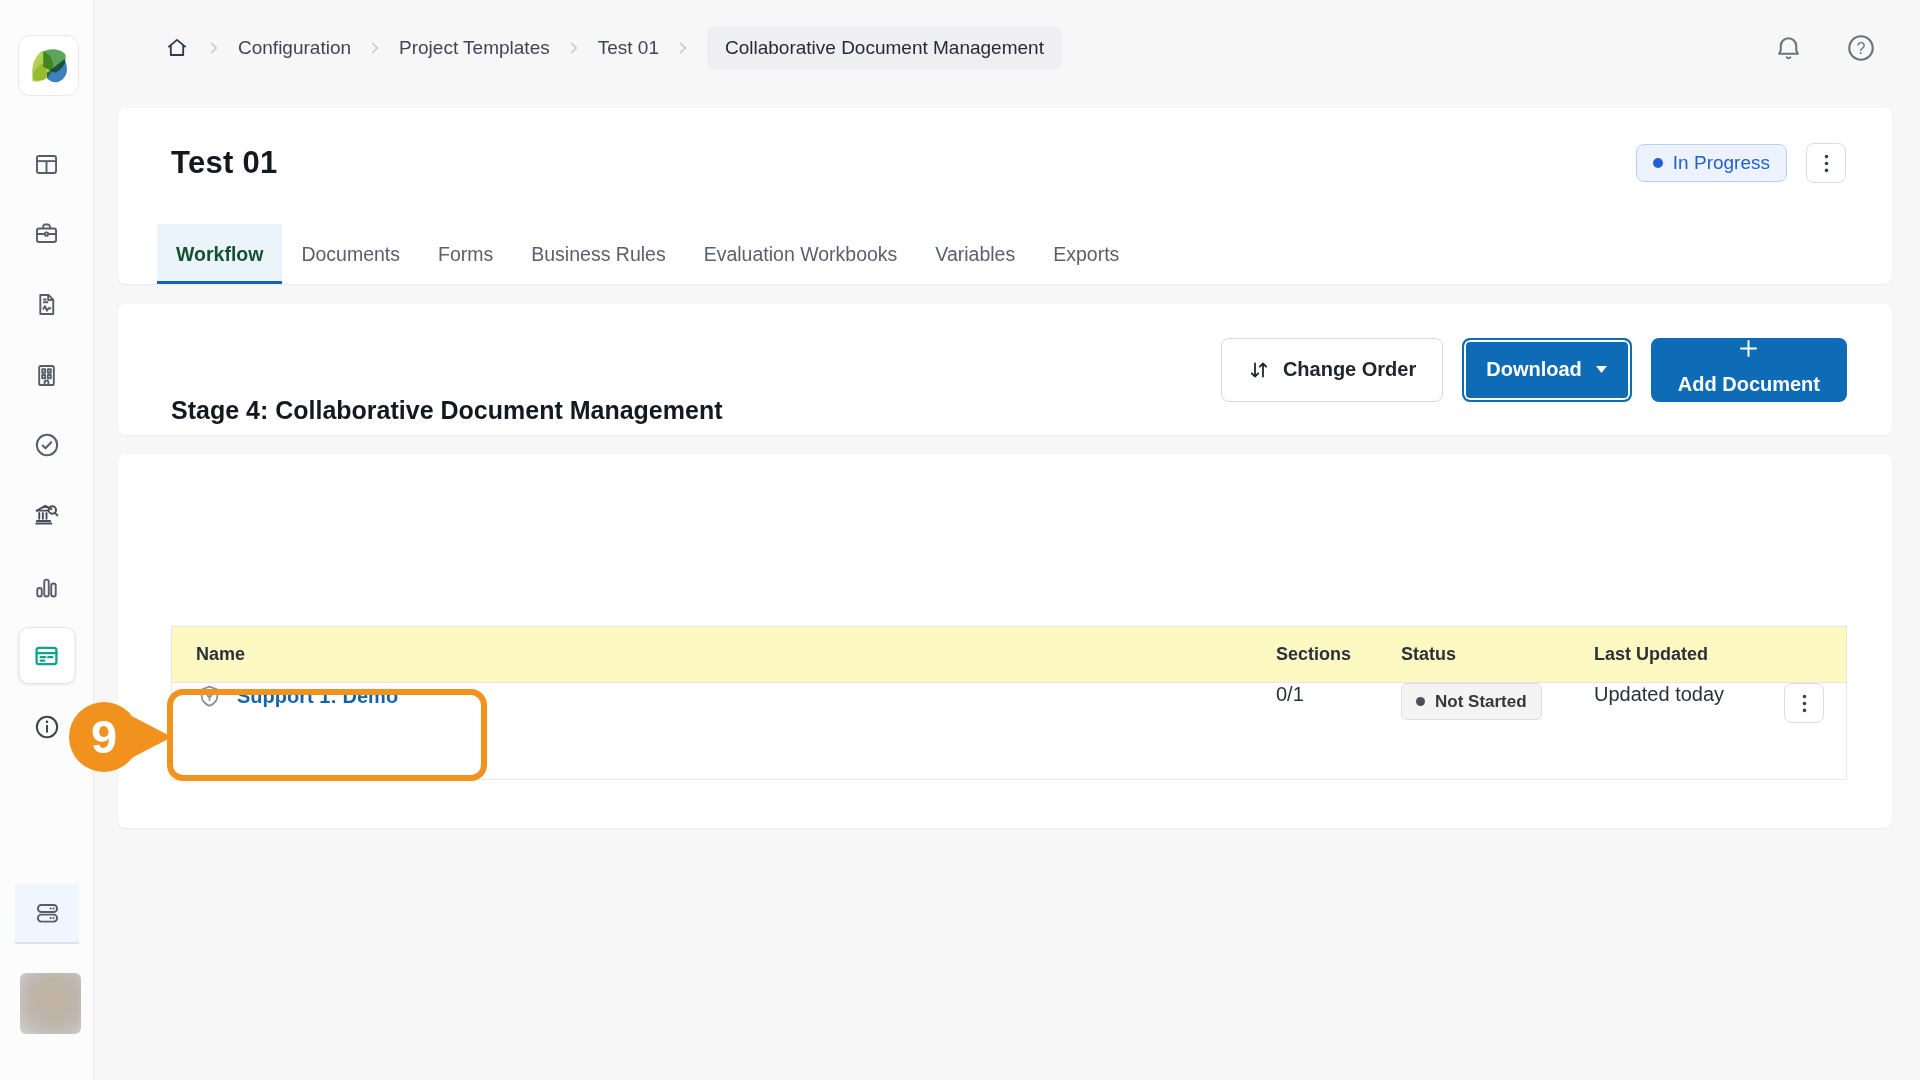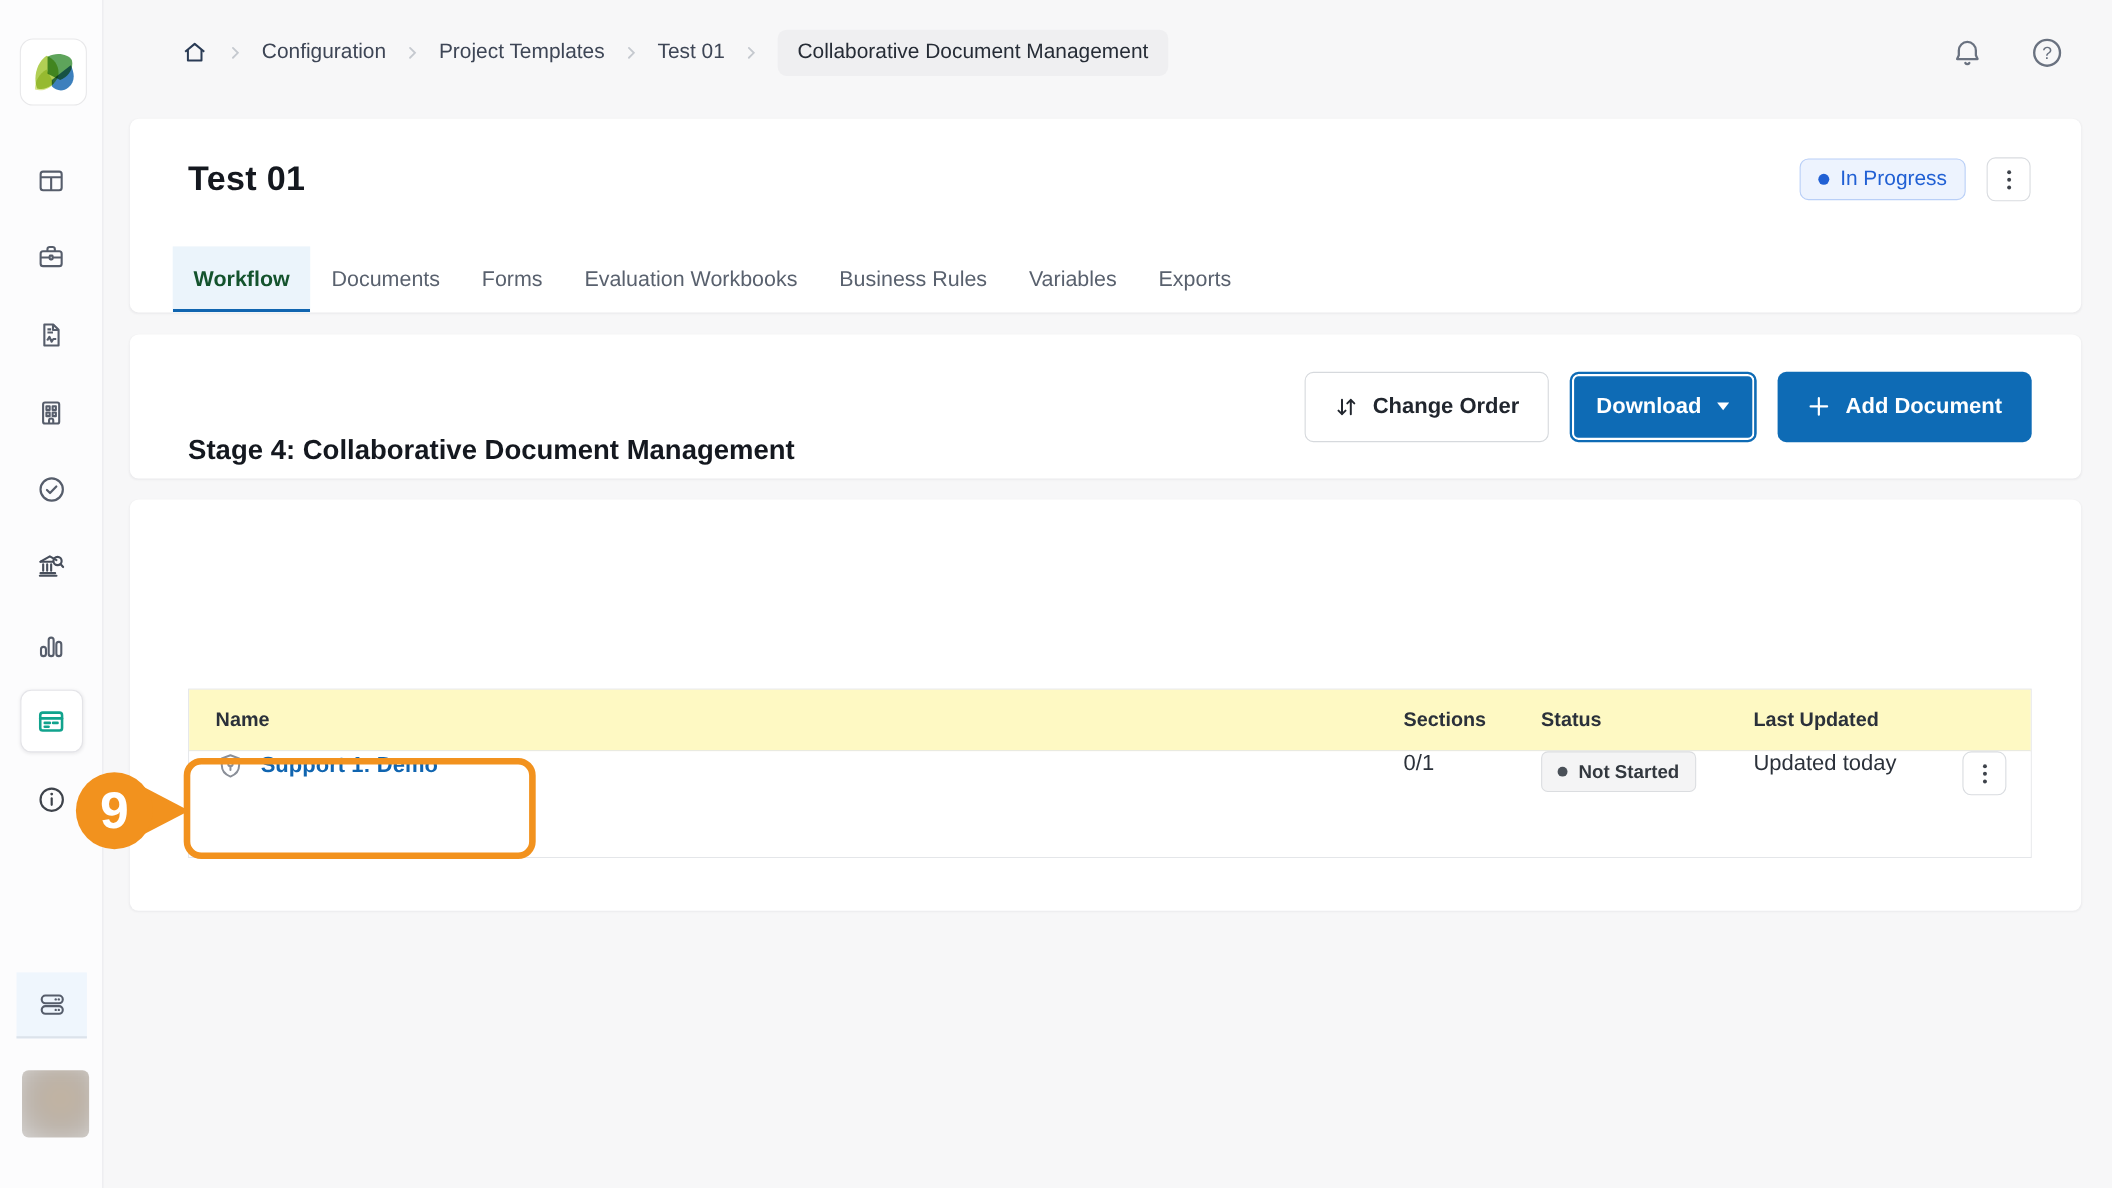--- a/index.html
+++ b/index.html
@@ -59,21 +59,21 @@
   .tab.active { color:#14532d; font-weight:700; background:#EBF4FB; box-shadow:inset 0 -3px 0 #1065B0; }
 
   .stage-title { position:absolute; left:53px; top:50%; transform:translateY(-50%);
     font-size:25px; font-weight:700; color:#14181F;margin-top:40px; }
   .stage-actions { position:absolute; right:45px; top:50%; transform:translateY(-50%); display:flex; gap:19px; }
   .btn { height:64px; border-radius:8px; font-size:20px; font-weight:700;
     display:flex; align-items:center; cursor:pointer; font-family:inherit; }
   .btn-secondary { background:#fff; border:1px solid #D6D9DD; color:#21262E; padding:0 26px; gap:13px; }
   .btn-download { background:#0E6BB5; border:2px solid #0E6BB5; box-shadow:inset 0 0 0 2px #fff;
     color:#fff; padding:0 22px; gap:13px; }
-  .btn-primary { background:#0E6BB5; border:none; color:#fff; padding:0 27px; gap:14px; }
+  .btn-primary { background:#0E6BB5; border:none; color:#fff; padding:0 27px; gap:14px;flex-direction:column; }
 
   .items-row { position:absolute; left:53px; right:45px; top:65px; display:flex; align-items:center; }
   .items-label { font-size:19px; color:#262C36; }
   .items-select { margin-left:14px; width:142px; height:57px; border:1px solid #C7CBD1; border-radius:8px;
     background:#fff; display:flex; align-items:center; justify-content:center; gap:14px;
     font-size:20px; color:#21262E; cursor:pointer; font-family:inherit; }
   .search-box { margin-left:auto; width:495px; height:57px; border:1px solid #C7CBD1; border-radius:8px;
     background:#fff; display:flex; align-items:center; padding:0 20px; gap:14px; }
   .search-input { border:none; outline:none; flex:1; font-size:20px; color:#21262E;
     font-family:inherit; background:transparent; }
@@ -265,22 +265,22 @@
       <svg width="5" height="19" viewBox="0 0 5 19">
         <circle cx="2.5" cy="2.6" r="1.8" fill="#3E434B"></circle>
           <circle cx="2.5" cy="9.5" r="1.8" fill="#3E434B"></circle>
           <circle cx="2.5" cy="16.4" r="1.8" fill="#3E434B"></circle>
       </svg>
     </button>
     <nav class="tabs">
       <div class="tab active">Workflow</div>
       <div class="tab">Documents</div>
       <div class="tab">Forms</div>
+      <div class="tab">Business Rules</div>
       <div class="tab">Evaluation Workbooks</div>
-      <div class="tab">Business Rules</div>
       <div class="tab">Variables</div>
       <div class="tab">Exports</div>
     </nav>
   </section>
 
   <section class="card card-stage">
     <h2 class="stage-title">Stage 4: Collaborative Document Management</h2>
     <div class="stage-actions">
       <button class="btn btn-secondary">
         <svg width="22" height="22" viewBox="0 0 22 22" fill="none" stroke="#21262E" stroke-width="1.8" stroke-linecap="round" stroke-linejoin="round">

